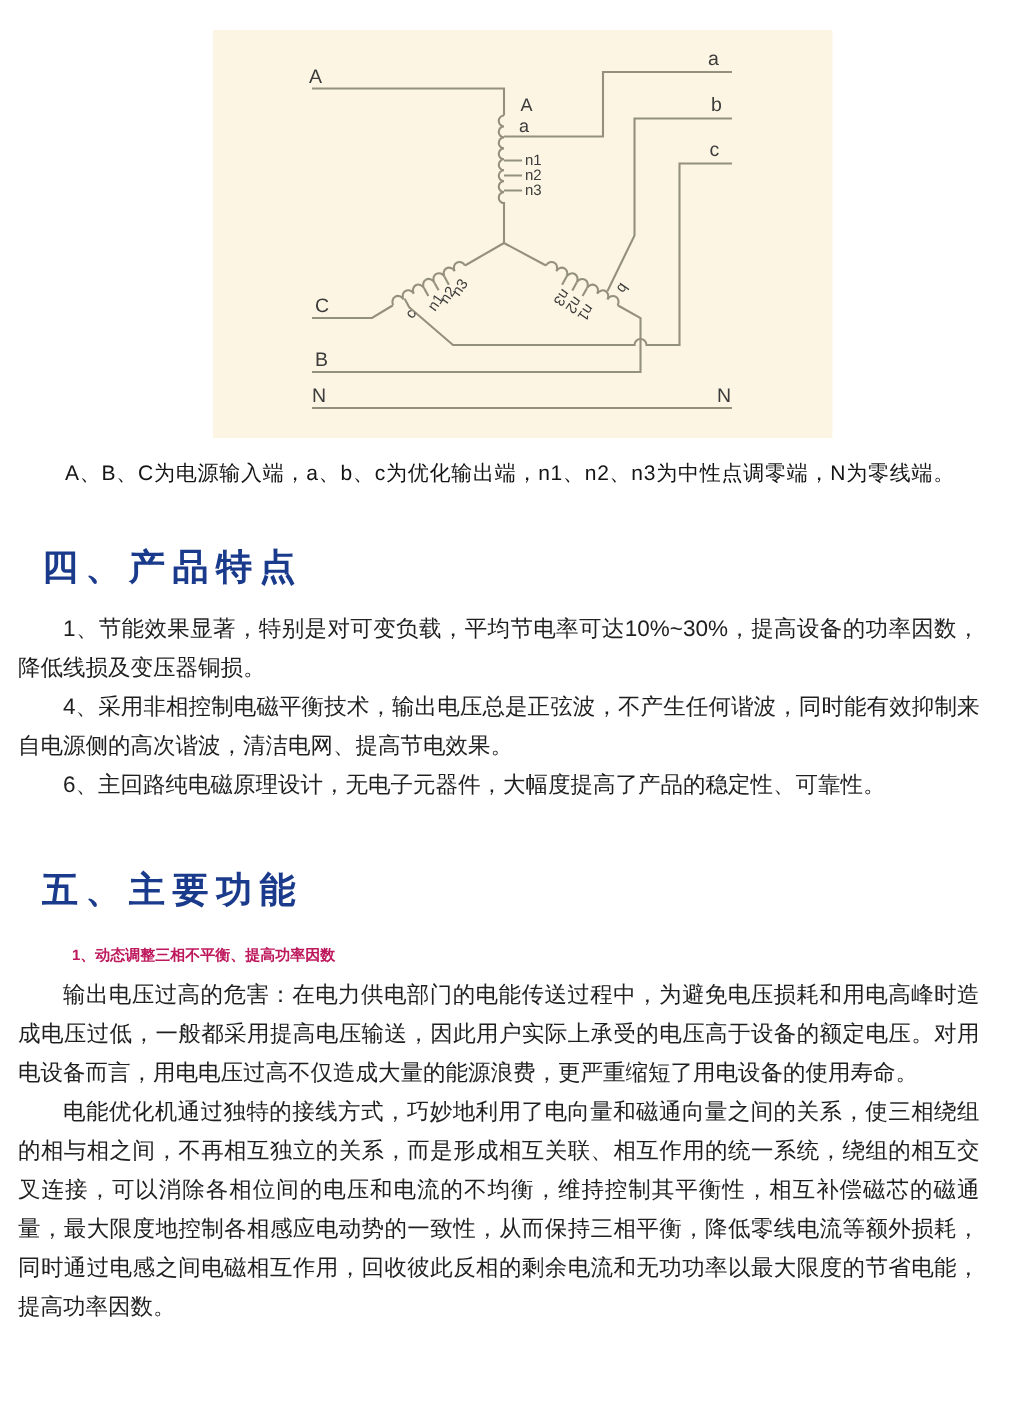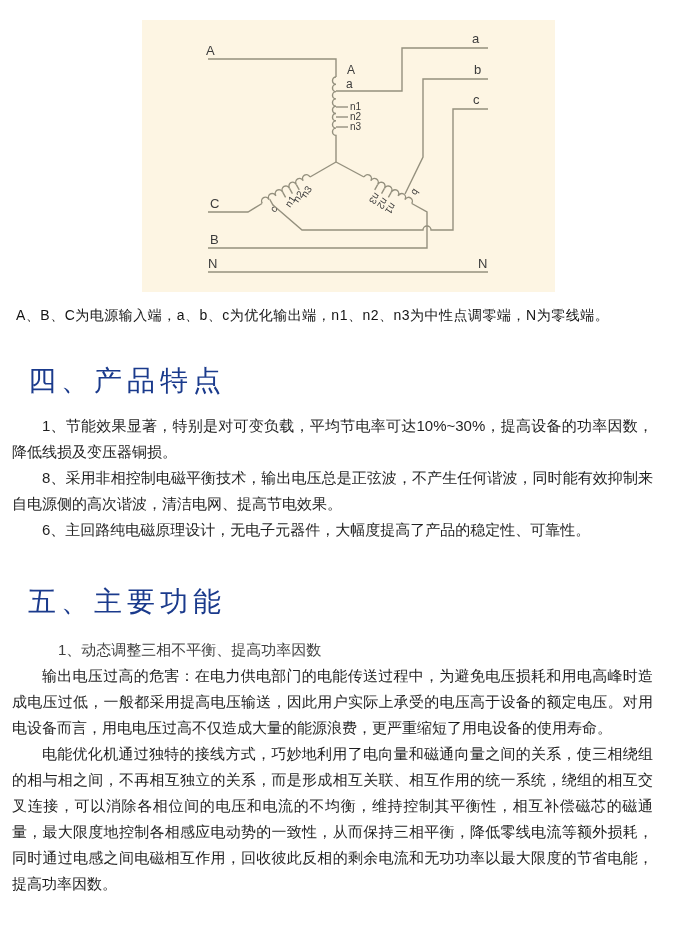--- a/index.html
+++ b/index.html
@@ -20,48 +20,48 @@
     width:413px;height:272px;
     background:var(--diagram-bg);
   }
   .diagram svg{display:block;}
   .wire{stroke:var(--line);stroke-width:1.4;fill:none;}
   .dlabel{fill:#3c3c3c;font-size:13px;}
   .dlabel-mid{fill:#3c3c3c;font-size:12px;}
   .dlabel-sm{fill:#3c3c3c;font-size:10px;}
   .caption{
     margin:15px 16px 0 16px;
-    text-align:left;
+    text-align:center;
     font-size:14px;
     color:#141414;
     letter-spacing:0.5px;
   }
   .section-heading{
     margin:37px 0 0 28px;
-    font-size:28px;
-    font-weight:normal;
+    font-size:24px;
+    font-weight:bold;
     color:var(--heading);
     letter-spacing:5px;
   }
   .section-body{margin:13px 27px 0 12px;}
   .para{
     margin:0;
     font-size:15px;
     line-height:26px;
     text-align:justify;
     text-indent:2em;
     color:var(--body);
   }
   .subheading{
     margin:16px 27px 0 28px;
-    font-size:15px;
+    font-size:10px;
     line-height:26px;
-    font-weight:normal;
+    font-weight:bold;
     text-indent:2em;
-    color:#404040;
+    color:#be185d;
   }
   .gap-lg{margin-top:40px;}
 </style>
 </head>
 <body>
 
 <div class="diagram">
   <svg width="413" height="272" viewBox="0 0 413 272">
 
     <path class="wire" d="M66,39 H194 V57"></path>
@@ -119,21 +119,21 @@
     <text class="dlabel-sm" transform="translate(249,182) rotate(125)">n1</text>
     <text class="dlabel-sm" transform="translate(272,168) rotate(125)">b</text>
   </svg>
 </div>
 
 <div class="caption">A、B、C为电源输入端，a、b、c为优化输出端，n1、n2、n3为中性点调零端，N为零线端。</div>
 
 <h2 class="section-heading">四、产品特点</h2>
 <div class="section-body">
   <p class="para">1、节能效果显著，特别是对可变负载，平均节电率可达10%~30%，提高设备的功率因数，降低线损及变压器铜损。</p>
-  <p class="para">8、采用非相控制电磁平衡技术，输出电压总是正弦波，不产生任何谐波，同时能有效抑制来自电源侧的高次谐波，清洁电网、提高节电效果。</p>
+  <p class="para">4、采用非相控制电磁平衡技术，输出电压总是正弦波，不产生任何谐波，同时能有效抑制来自电源侧的高次谐波，清洁电网、提高节电效果。</p>
   <p class="para">6、主回路纯电磁原理设计，无电子元器件，大幅度提高了产品的稳定性、可靠性。</p>
 </div>
 
 <h2 class="section-heading gap-lg">五、主要功能</h2>
 <div>
   <p class="subheading">1、动态调整三相不平衡、提高功率因数</p>
   <div class="section-body" style="margin-top:0;">
     <p class="para">输出电压过高的危害：在电力供电部门的电能传送过程中，为避免电压损耗和用电高峰时造成电压过低，一般都采用提高电压输送，因此用户实际上承受的电压高于设备的额定电压。对用电设备而言，用电电压过高不仅造成大量的能源浪费，更严重缩短了用电设备的使用寿命。</p>
     <p class="para">电能优化机通过独特的接线方式，巧妙地利用了电向量和磁通向量之间的关系，使三相绕组的相与相之间，不再相互独立的关系，而是形成相互关联、相互作用的统一系统，绕组的相互交叉连接，可以消除各相位间的电压和电流的不均衡，维持控制其平衡性，相互补偿磁芯的磁通量，最大限度地控制各相感应电动势的一致性，从而保持三相平衡，降低零线电流等额外损耗，同时通过电感之间电磁相互作用，回收彼此反相的剩余电流和无功功率以最大限度的节省电能，提高功率因数。</p>
   </div>

